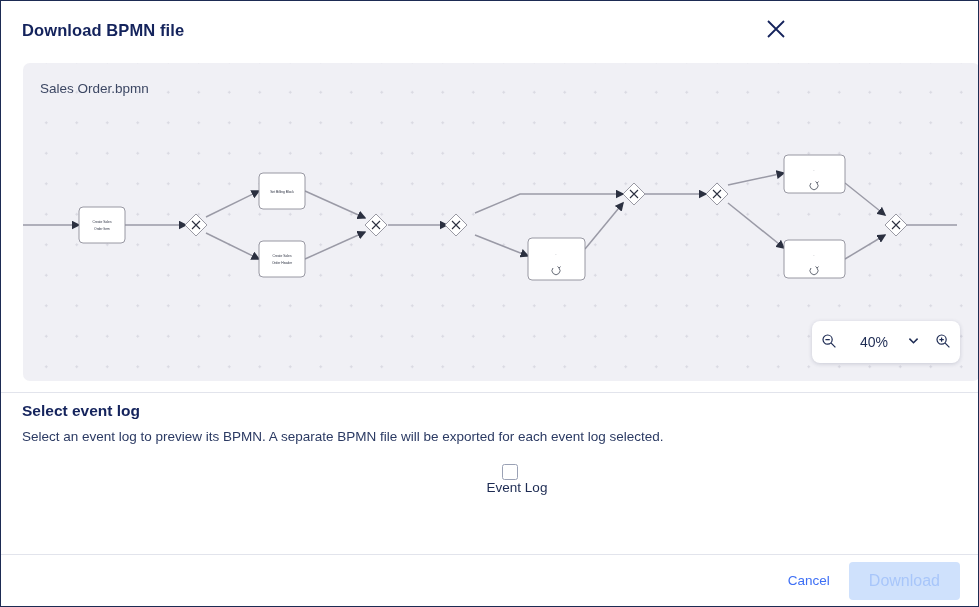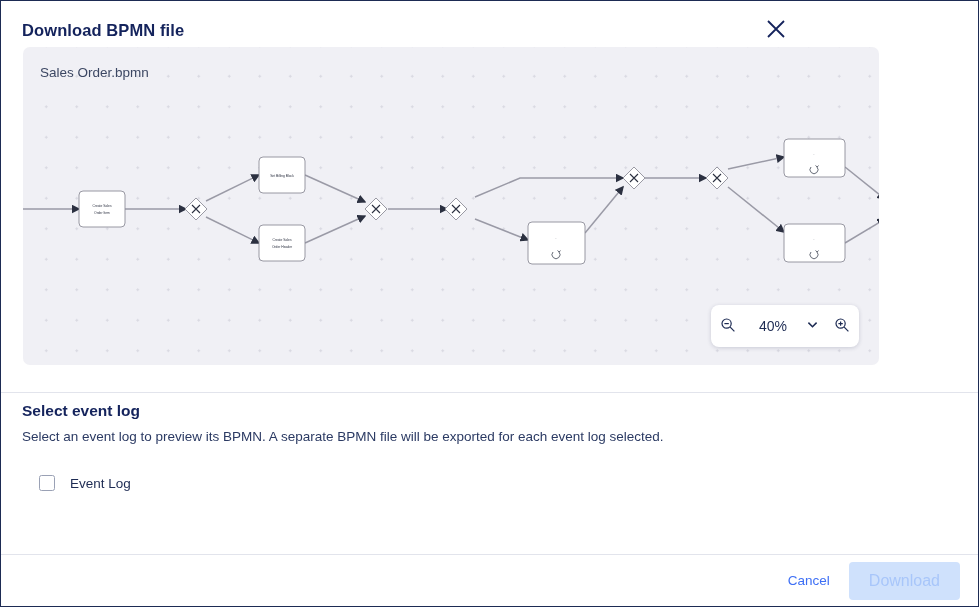--- a/index.html
+++ b/index.html
@@ -51,22 +51,22 @@
     background: none;
     border: none;
     padding: 0;
   }
   .close-button svg { display: block; }
 
   
   .canvas-wrap {
     position: absolute;
     left: 22px;
-    top: 46px;
-    width: 856px;
+    top: 62px;
+    width: 957px;
     height: 318px;
     border-radius: 7px;
     background-color: #f0f0f5;
     background-image:
       radial-gradient(#d9d9e1 1.1px, transparent 1.2px);
     background-size: 30.5px 30.5px;
     background-position: 8px 14px;
     overflow: hidden;
   }
   .canvas-filename {
@@ -158,20 +158,21 @@
     top: 463px;
     width: 979px;
   }
   .log-row {
     position: relative;
     height: 38px;
     display: flex;
     align-items: center;
     padding-left: 38px;
     box-sizing: border-box;
+    flex-direction: column;
   }
   .log-row.selected {
     background: #cfe1fc;
   }
   .cbox {
     width: 16px;
     height: 16px;
     box-sizing: border-box;
     border: 1.4px solid #9aa1b5;
     border-radius: 2.5px;

